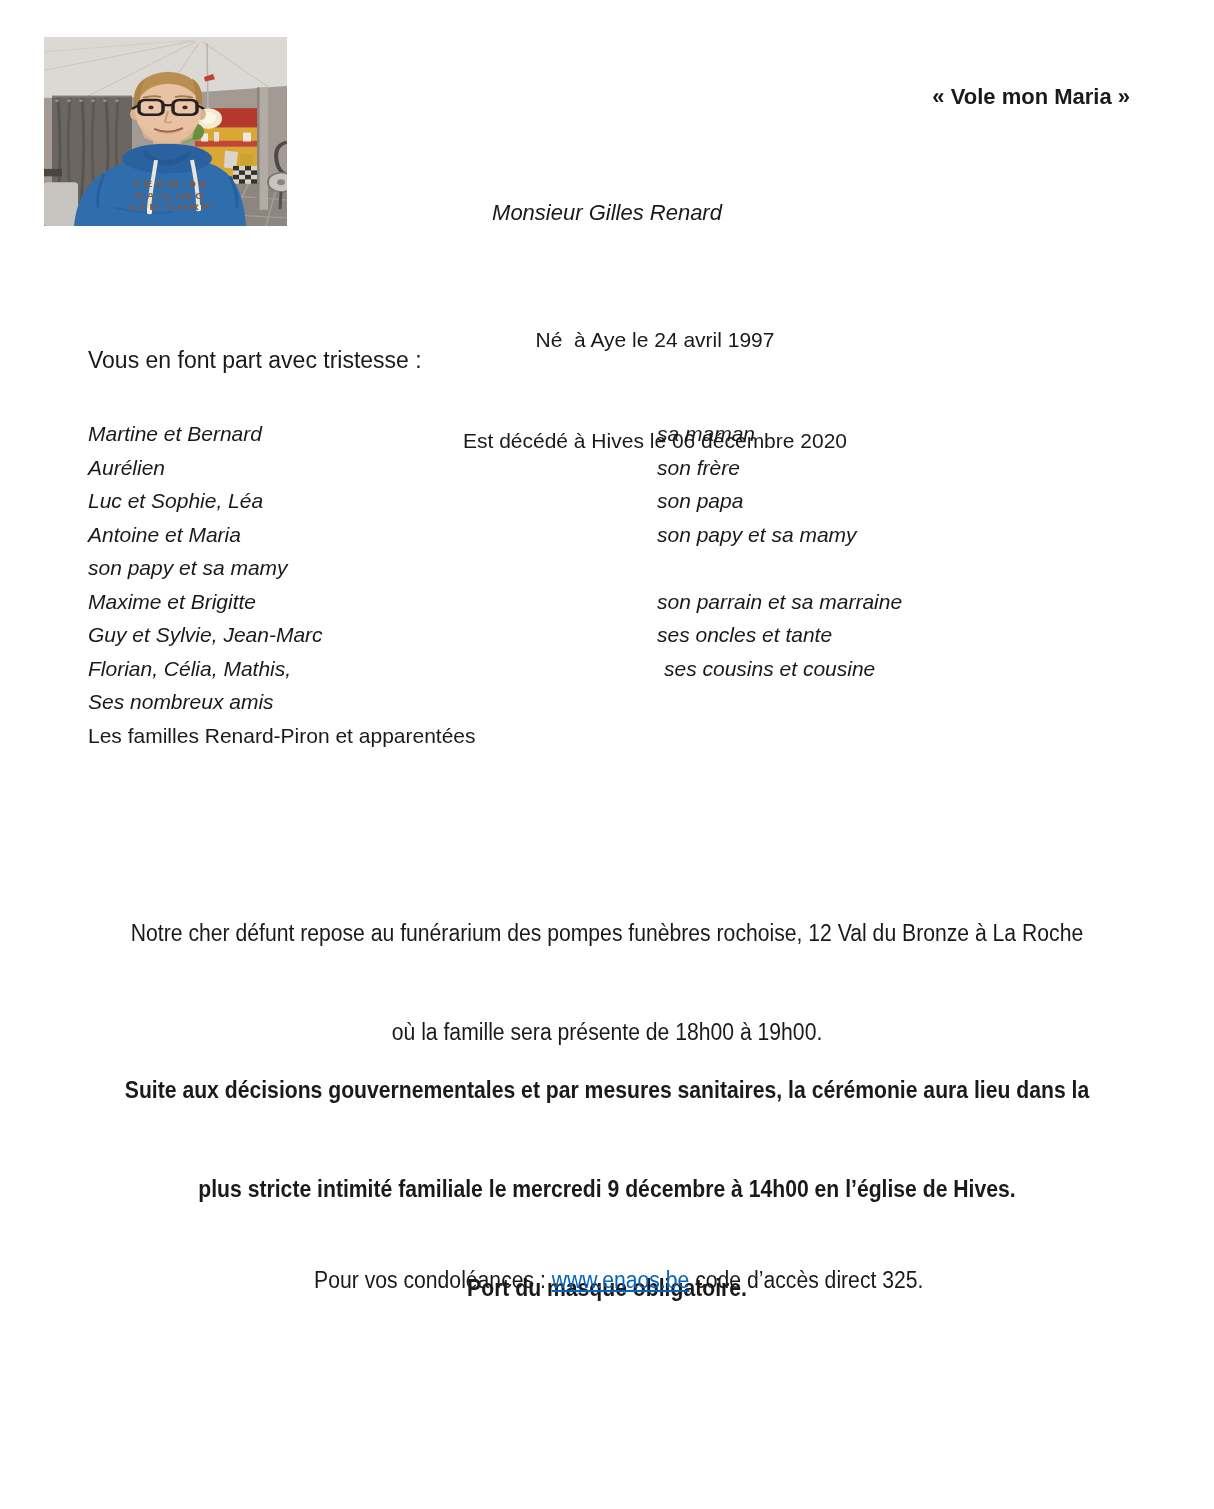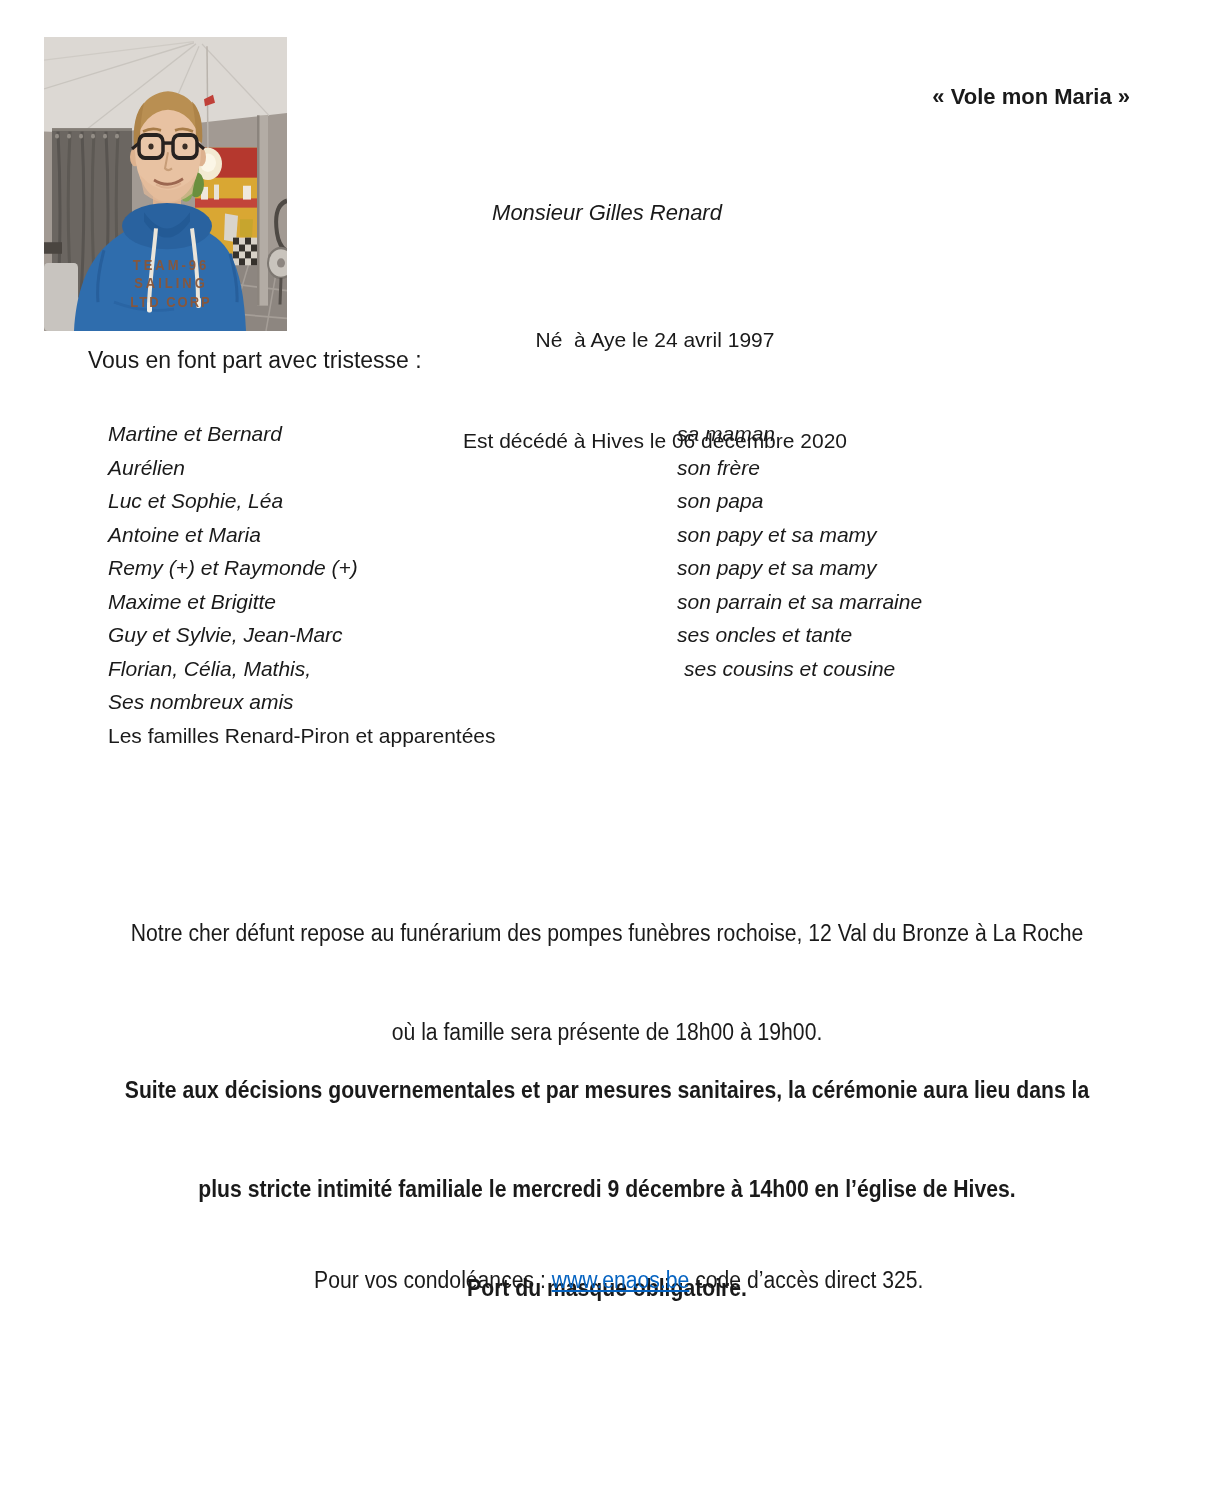--- a/index.html
+++ b/index.html
@@ -8,21 +8,21 @@
     width: 1214px;
     height: 1509px;
     background: #ffffff;
     font-family: "Liberation Sans", sans-serif;
     color: #1a1a1a;
     overflow: hidden;
   }
   .photo {
     position: absolute;
     left: 44px; top: 37px;
-    width: 243px; height: 294px;
+    width: 243px; height: 189px;
   }
   .photo svg { display: block; width: 100%; height: 100%; }
   .motto {
     position: absolute;
     top: 84px; right: 84px;
     font-size: 22px; font-weight: bold;
     white-space: pre-wrap;
   }
   .center-line {
     position: absolute;
@@ -44,21 +44,20 @@
     left: 88px; top: 344px;
     font-size: 23px; line-height: 33.5px;
     white-space: pre-wrap;
   }
   .family {
     position: absolute;
     left: 88px; top: 417px;
     width: 1060px;
     font-size: 21px;
     line-height: 33.5px;
-    margin-left: 20px;
   }
   .family-row { display: flex; font-style: italic; }
   .family-row .names { width: 569px; flex: 0 0 569px; }
   .family-row.roman { font-style: normal; }
   .relation.indent { padding-left: 7px; text-align: center; }
   .narrow {
     transform: scaleX(0.92);
     transform-origin: 50% 50%;
     font-size: 23px;
     line-height: 33px;
@@ -236,21 +235,20 @@
     </div>
     <div class="family-row">
       <span class="names">Luc et Sophie, Léa</span>
       <span class="relation">son papa</span>
     </div>
     <div class="family-row">
       <span class="names">Antoine et Maria</span>
       <span class="relation">son papy et sa mamy</span>
     </div>
     <div class="family-row">
-      <span class="names">Remy (+) et Raymonde (+)</span>
       <span class="relation">son papy et sa mamy</span>
     </div>
     <div class="family-row">
       <span class="names">Maxime et Brigitte</span>
       <span class="relation">son parrain et sa marraine</span>
     </div>
     <div class="family-row">
       <span class="names">Guy et Sylvie, Jean-Marc</span>
       <span class="relation">ses oncles et tante</span>
     </div>

